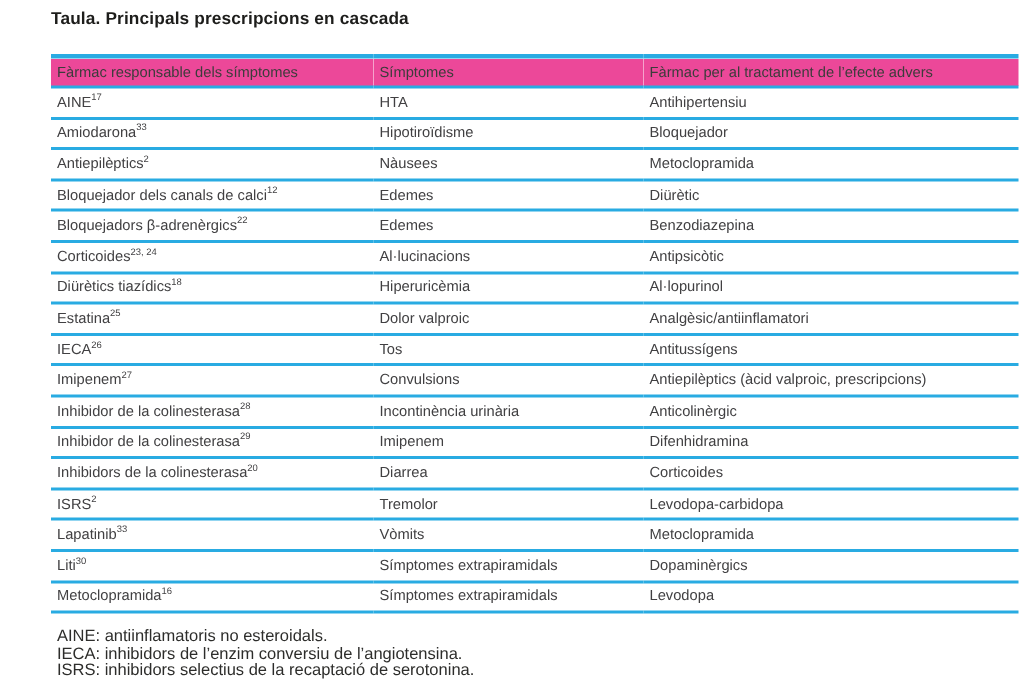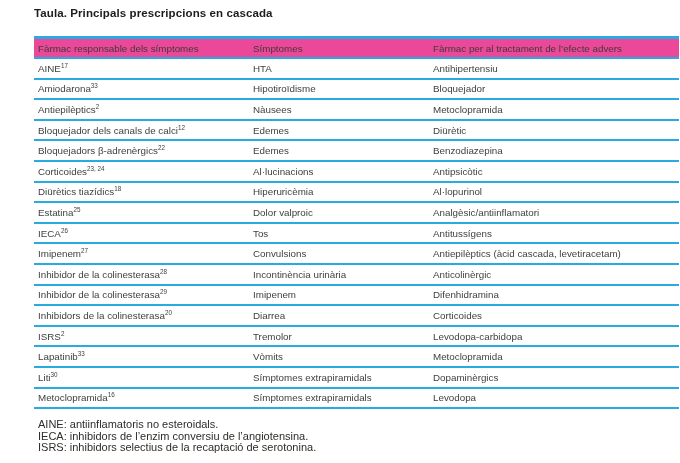--- a/index.html
+++ b/index.html
@@ -137,21 +137,21 @@
           <td>Analgèsic/antiinflamatori</td>
         </tr>
         <tr>
           <td>IECA<sup>26</sup></td>
           <td>Tos</td>
           <td>Antitussígens</td>
         </tr>
         <tr>
           <td>Imipenem<sup>27</sup></td>
           <td>Convulsions</td>
-          <td>Antiepilèptics (àcid cascada, levetiracetam)</td>
+          <td>Antiepilèptics (àcid valproic, prescripcions)</td>
         </tr>
         <tr>
           <td>Inhibidor de la colinesterasa<sup>28</sup></td>
           <td>Incontinència urinària</td>
           <td>Anticolinèrgic</td>
         </tr>
         <tr>
           <td>Inhibidor de la colinesterasa<sup>29</sup></td>
           <td>Imipenem</td>
           <td>Difenhidramina</td>

